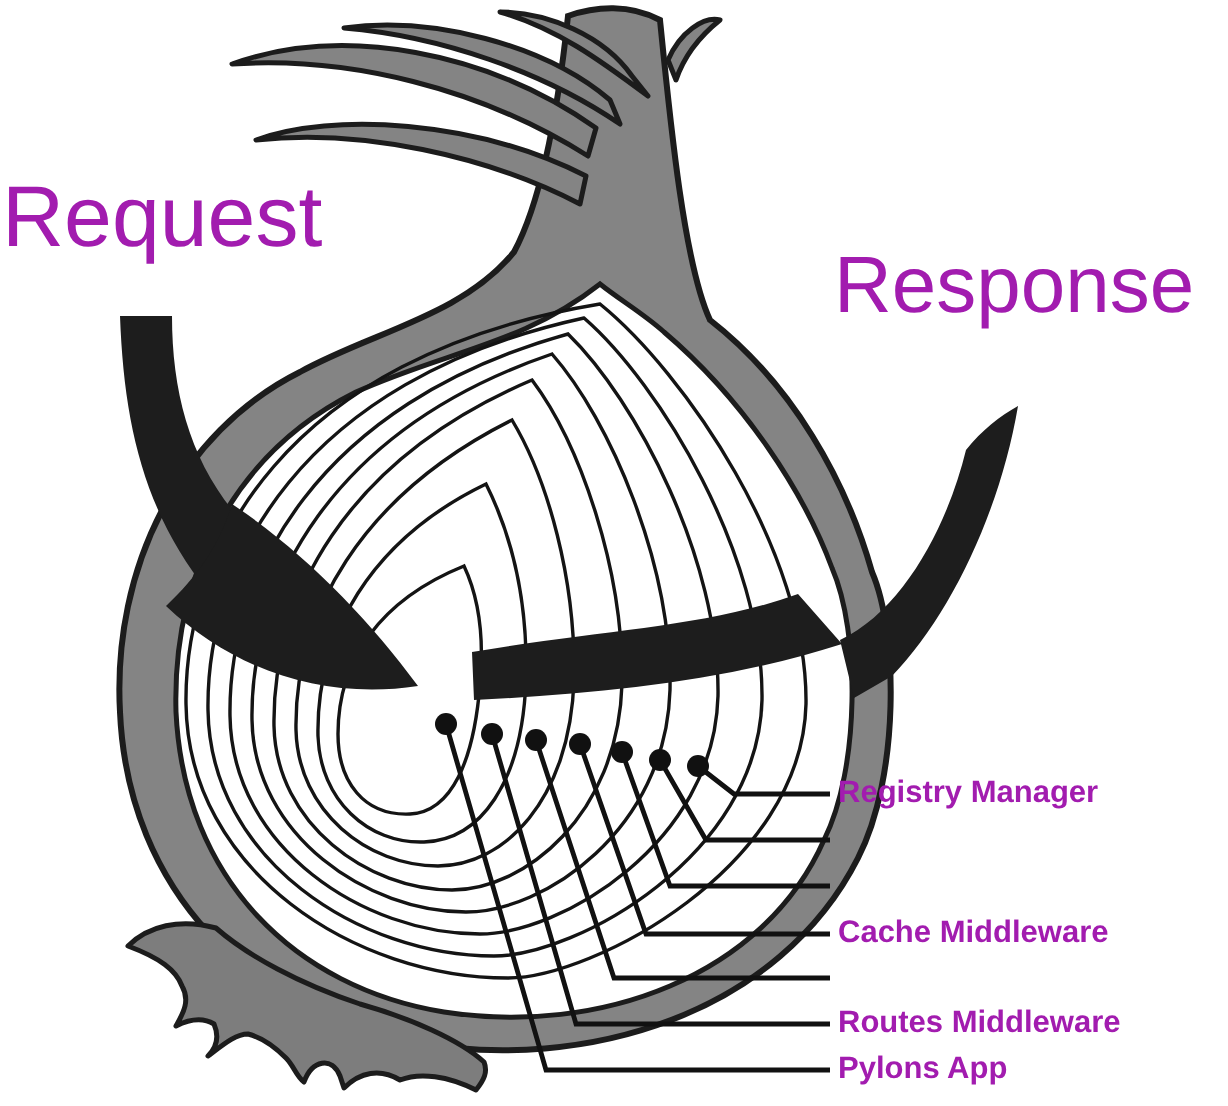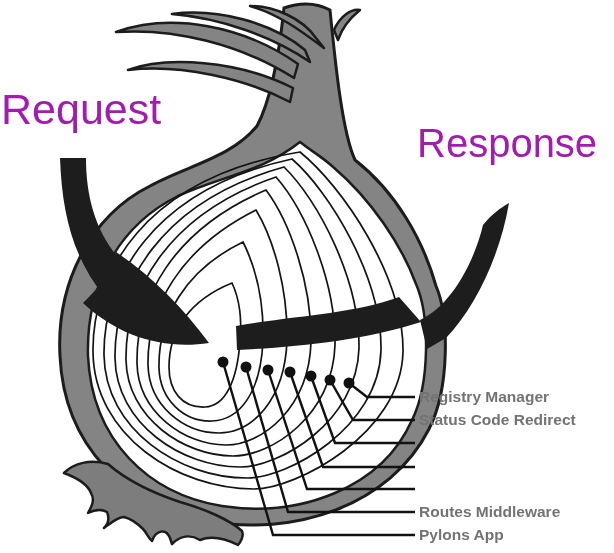--- a/index.html
+++ b/index.html
@@ -18,21 +18,21 @@
     white-space:nowrap;
     letter-spacing:0px;
   }
   .flow-label.request  { left:1px;   top:88px;  font-size:43px; }
   .flow-label.response { left:417px; top:123px; font-size:40px; }
   .layer-label {
     position:absolute;
     left:419px;
     font-size:15.5px;
     font-weight:bold;
-    color:#737373;
+    color:#a21caf;
     line-height:18px;
     white-space:nowrap;
   }
 </style>
 </head>
 <body>
 
 <div class="stage">
 
   <svg width="614" height="553" viewBox="0 0 614 553" xmlns="http://www.w3.org/2000/svg">
@@ -124,17 +124,17 @@
       <circle cx="311" cy="376" r="5.5"></circle>
       <circle cx="330" cy="380" r="5.5"></circle>
       <circle cx="349" cy="383" r="5.5"></circle>
     </g>
   </svg>
 
   <div class="flow-label request">Request</div>
   <div class="flow-label response">Response</div>
 
   <div class="layer-label" style="top:388px">Registry Manager</div>
-  <div class="layer-label" style="top:411px">Status Code Redirect</div>
+  <div class="layer-label" style="top:458px">Cache Middleware</div>
   <div class="layer-label" style="top:503px">Routes Middleware</div>
   <div class="layer-label" style="top:526px">Pylons App</div>
 
 </div>
 
 </body></html>

